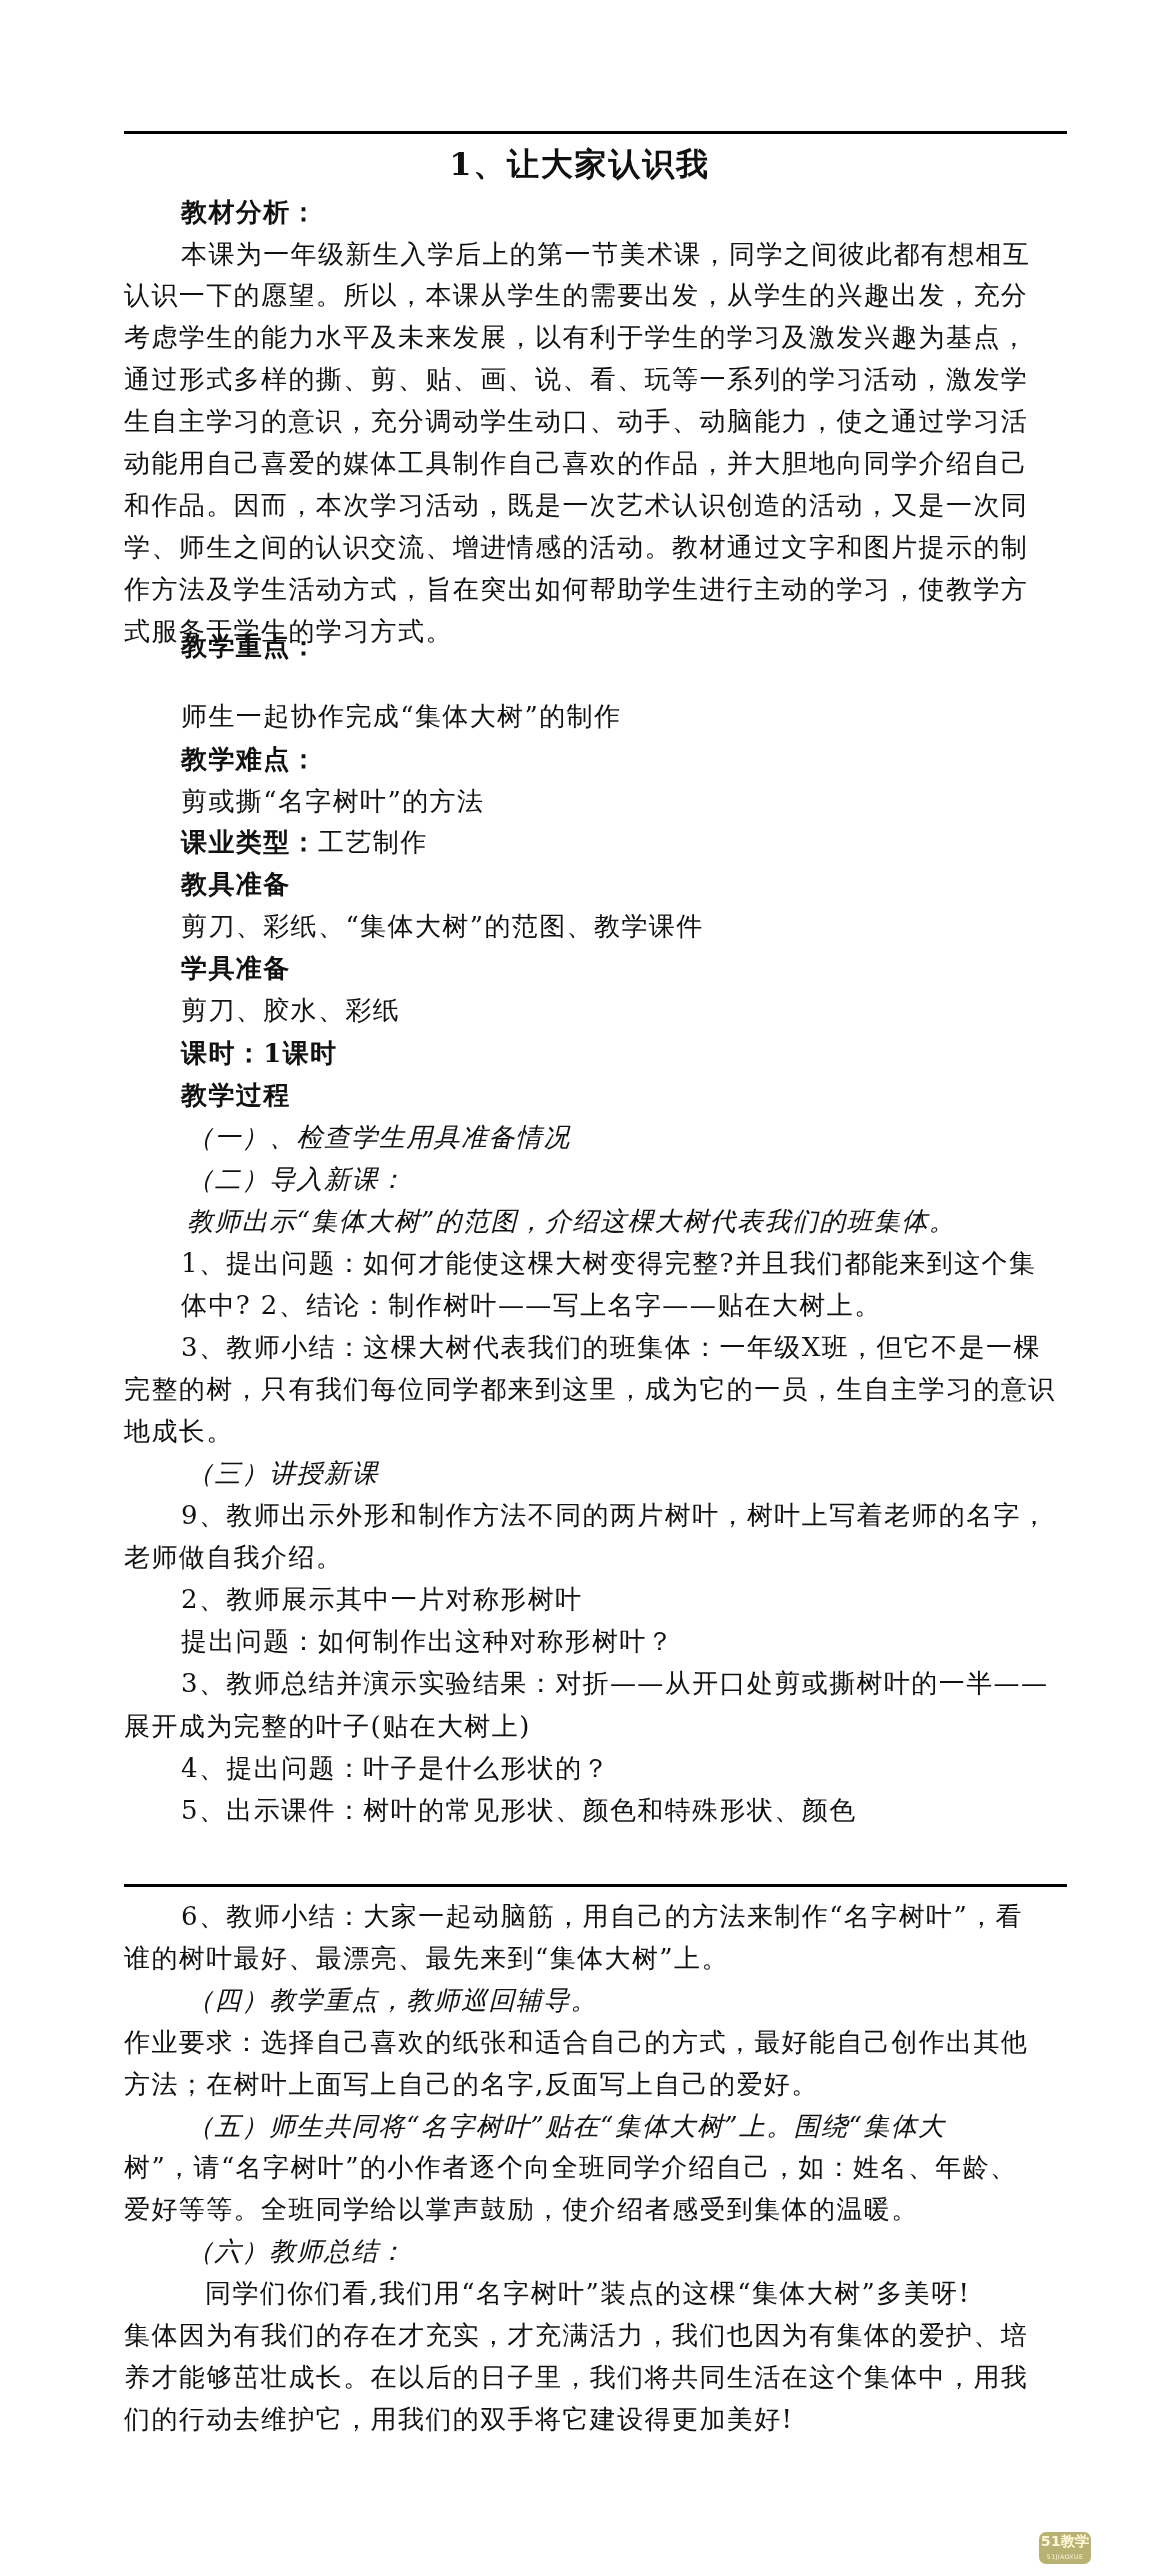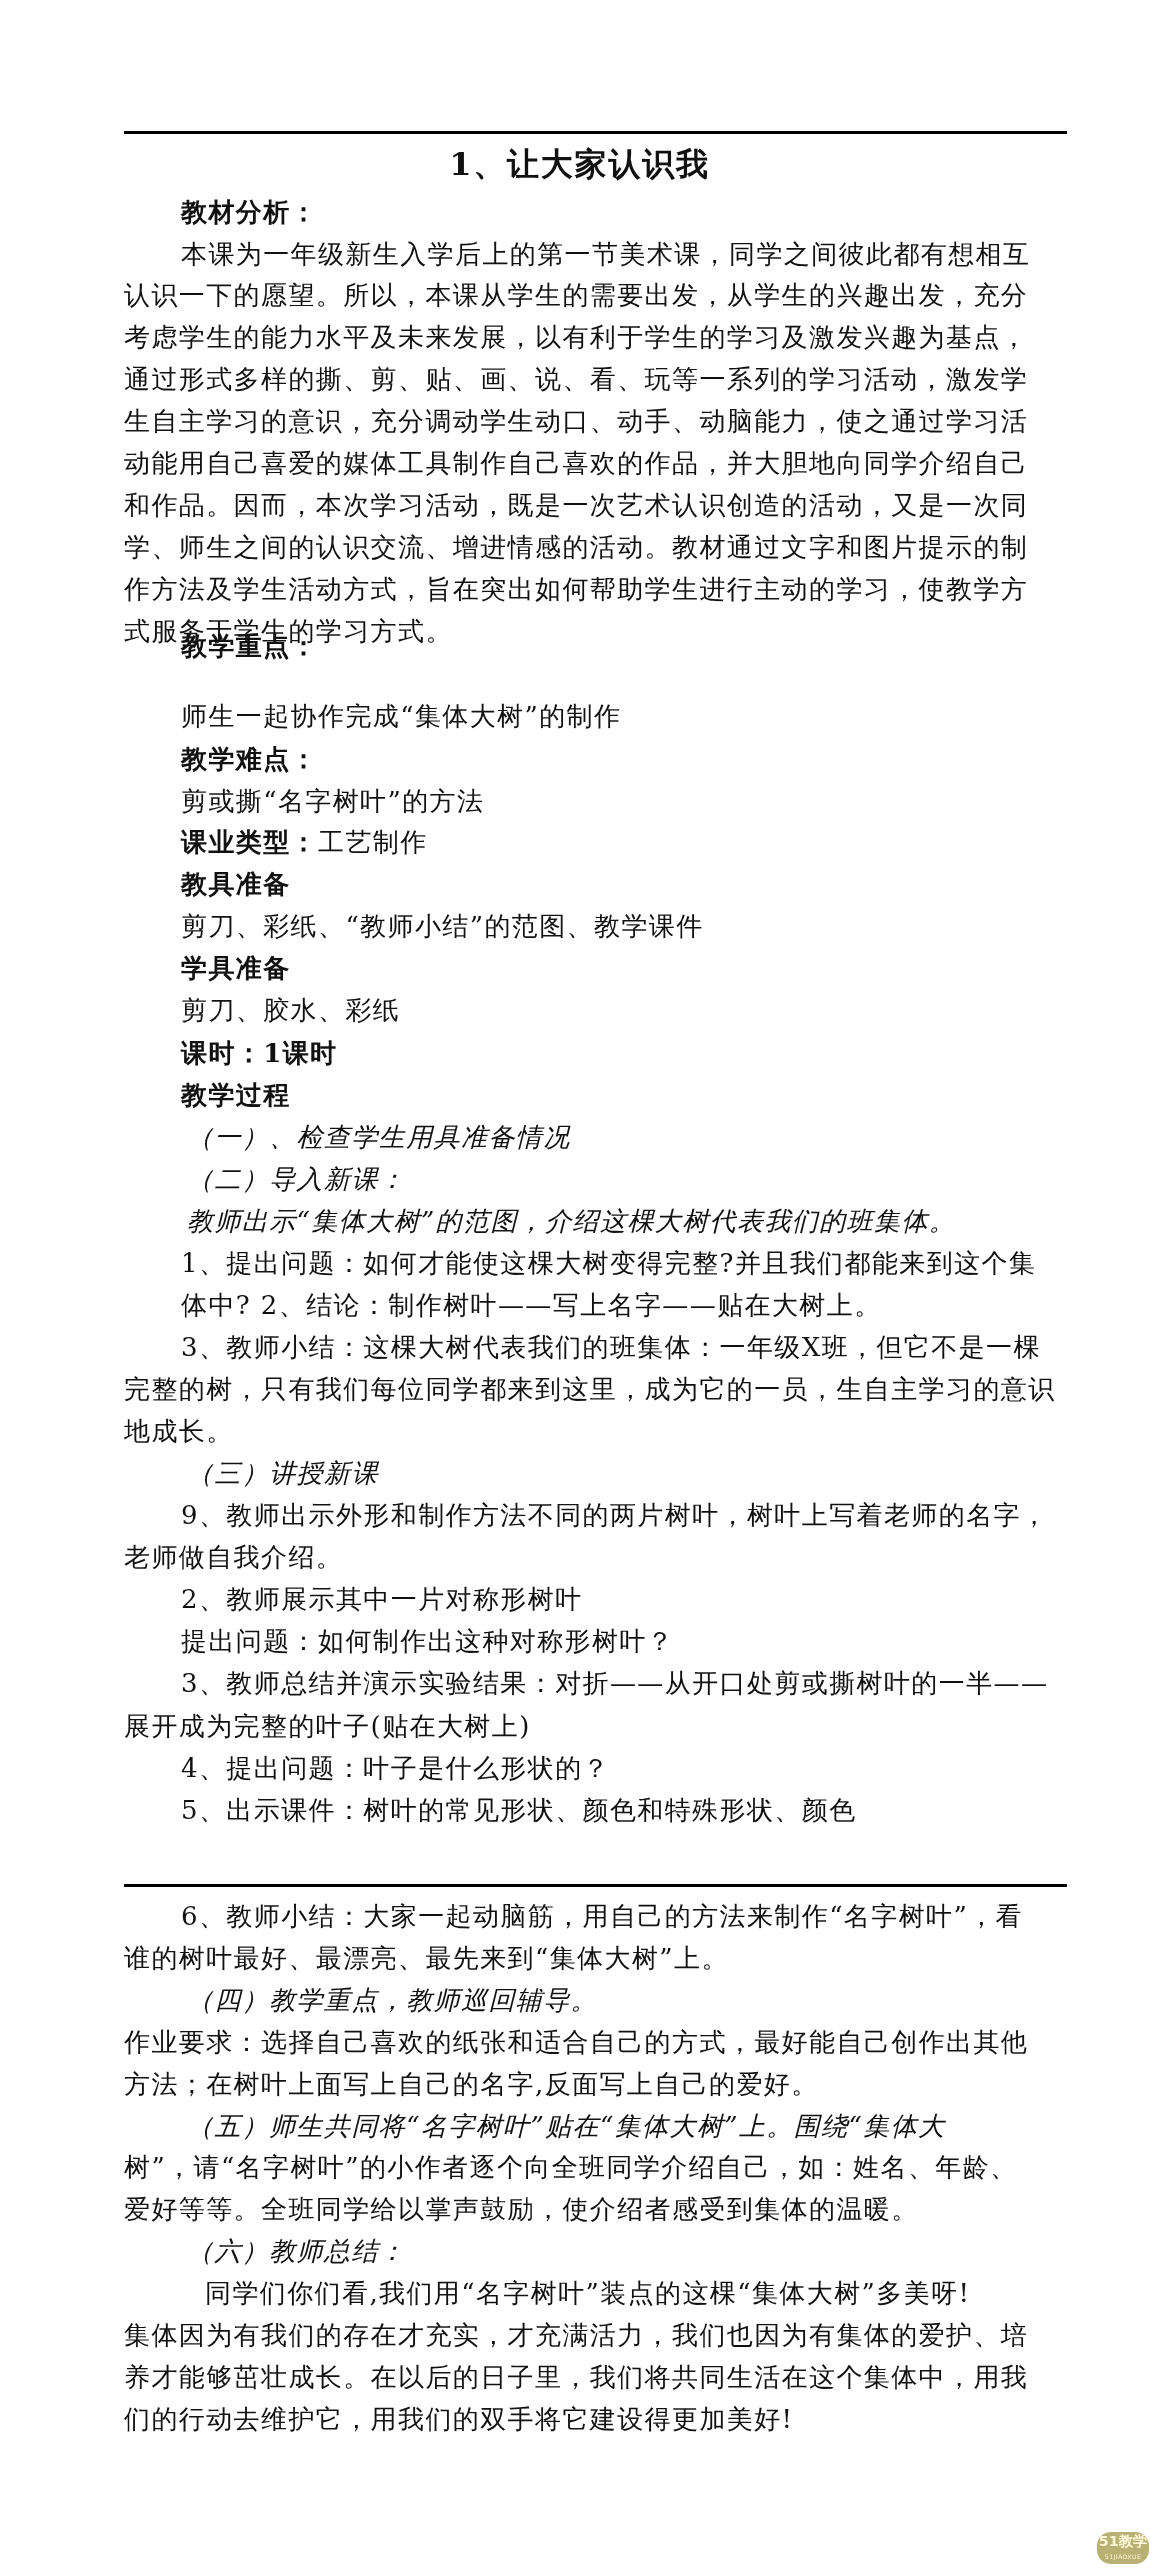--- a/index.html
+++ b/index.html
@@ -7,22 +7,22 @@
          font-family: "DejaVu Serif", "Liberation Serif", serif; color: #111; }
   .rule { position: absolute; left: 124px; width: 943px; height: 2.7px; background: #000; }
   .line { position: absolute; left: 124px; white-space: nowrap; font-size: 26px; line-height: 36px;
           letter-spacing: 1.4px; text-align: center; }
   .bold { font-weight: bold; }
   .title { position: absolute; left: 0; width: 1159px; text-align: center; font-size: 32px;
            font-weight: bold; line-height: 43px; letter-spacing: 1.8px; }
   .ind1 { left: 181px; }
   .ind2 { left: 187px; font-style: italic; }
   .ind3 { left: 205px; }
-  .watermark { position: absolute; left: 1097px; top: 2532px; width: 52px; height: 32px;
-               background: #b9b173; border-radius: 14px; text-align: center; color: #fff8d8; }
+  .watermark { position: absolute; left: 1039px; top: 2532px; width: 52px; height: 32px;
+               background: #b9b173; border-radius: 7px; text-align: center; color: #fff8d8; }
   .wm-main { font-size: 14.3px; font-weight: bold; line-height: 19.6px; font-family: "DejaVu Sans", sans-serif; }
   .wm-sub { font-size: 6.2px; line-height: 9px; letter-spacing: 0.4px; font-family: "DejaVu Sans", sans-serif; }
 </style>
 </head>
 <body>
 
 <div>
   <div class="rule" style="top:131px"></div>
   <div class="title" style="top:143px">1、让大家认识我</div>
 
@@ -37,21 +37,21 @@
   <div class="line" style="top:529px">学、师生之间的认识交流、增进情感的活动。教材通过文字和图片提示的制</div>
   <div class="line" style="top:571px">作方法及学生活动方式，旨在突出如何帮助学生进行主动的学习，使教学方</div>
   <div class="line" style="top:613px">式服务于学生的学习方式。</div>
 
   <div class="line bold ind1" style="top:628px">教学重点：</div>
   <div class="line ind1" style="top:698px">师生一起协作完成“集体大树”的制作</div>
   <div class="line bold ind1" style="top:741px">教学难点：</div>
   <div class="line ind1" style="top:783px">剪或撕“名字树叶”的方法</div>
   <div class="line ind1" style="top:824px"><span class="bold">课业类型：</span><span>工艺制作</span></div>
   <div class="line bold ind1" style="top:866px">教具准备</div>
-  <div class="line ind1" style="top:908px">剪刀、彩纸、“教师小结”的范图、教学课件</div>
+  <div class="line ind1" style="top:908px">剪刀、彩纸、“集体大树”的范图、教学课件</div>
   <div class="line bold ind1" style="top:950px">学具准备</div>
   <div class="line ind1" style="top:992px">剪刀、胶水、彩纸</div>
   <div class="line bold ind1" style="top:1035px">课时：1课时</div>
   <div class="line bold ind1" style="top:1077px">教学过程</div>
 
   <div class="line ind2" style="top:1119px">（一）、检查学生用具准备情况</div>
   <div class="line ind2" style="top:1161px">（二）导入新课：</div>
   <div class="line ind2" style="top:1203px">教师出示“集体大树”的范图，介绍这棵大树代表我们的班集体。</div>
   <div class="line ind1" style="top:1245px">1、提出问题：如何才能使这棵大树变得完整?并且我们都能来到这个集</div>
   <div class="line ind1" style="top:1287px">体中? 2、结论：制作树叶——写上名字——贴在大树上。</div>

